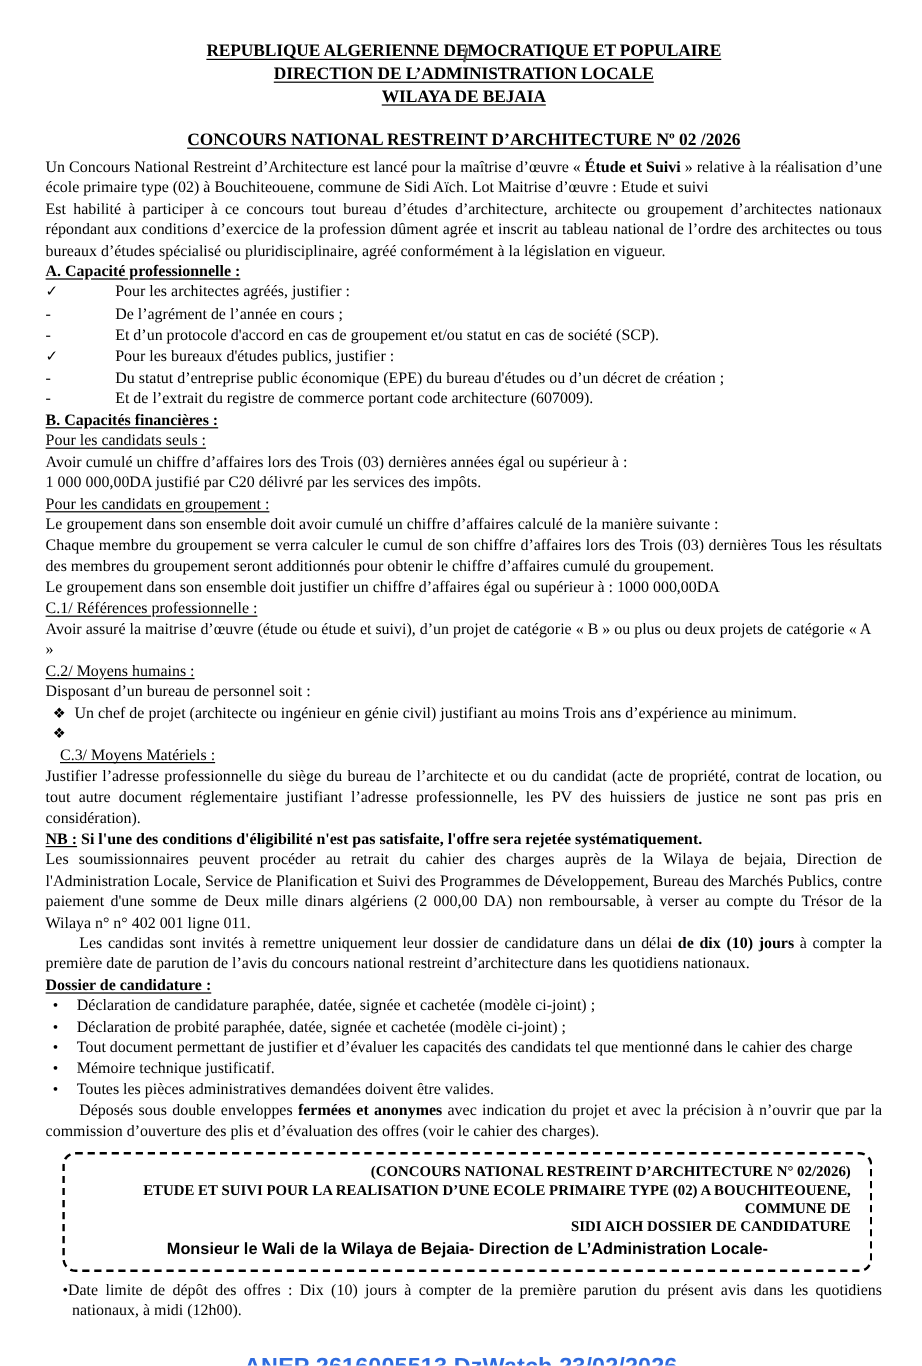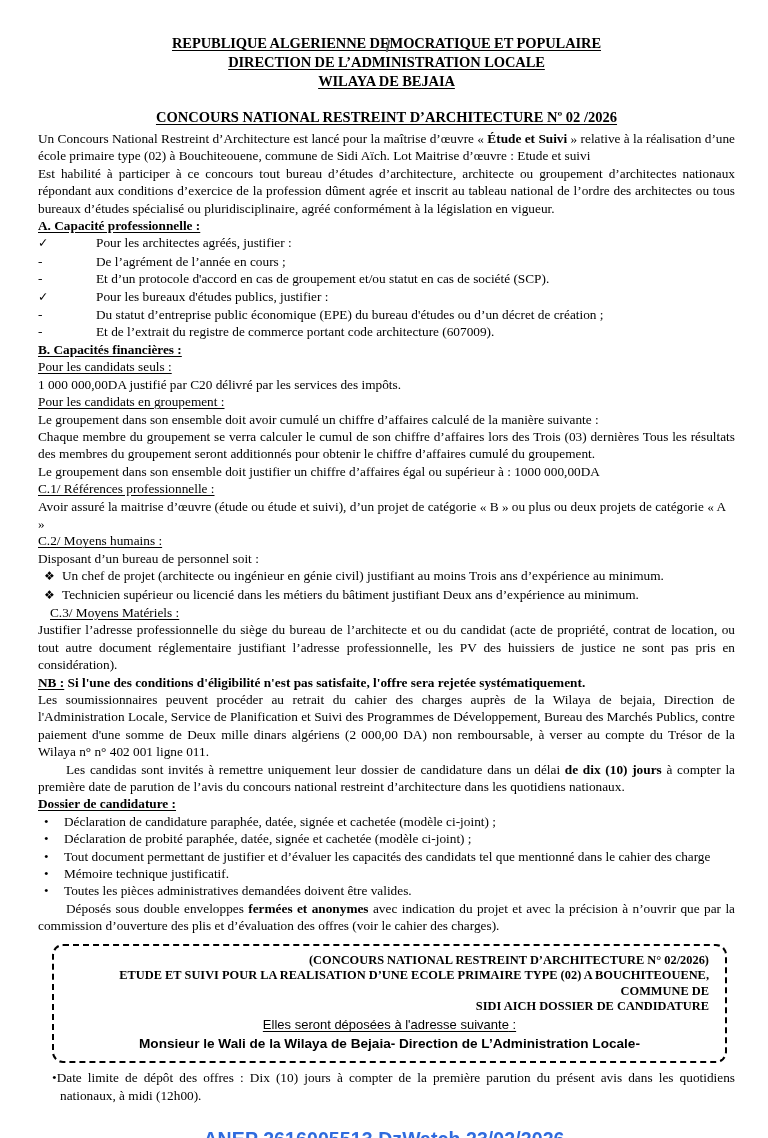--- a/index.html
+++ b/index.html
@@ -219,39 +219,39 @@
           <span>Du statut d’entreprise public économique (EPE) du bureau d'études ou d’un décret de création ;</span>
         </li>
       <li>
           <span class="mk dsh">-</span>
           <span>Et de l’extrait du registre de commerce portant code architecture (607009).</span>
         </li>
     </ul>
 
     <p class="sect-head"><span>B. Capacités financières :</span></p>
     <p class="sub-head"><span>Pour les candidats seuls :</span></p>
+    <p class="para nojust">Avoir cumulé un chiffre d’affaires lors des Trois (03) dernières années égal ou supérieur à :</p>
     <p class="para nojust">1 000 000,00DA justifié par C20 délivré par les services des impôts.</p>
     <p class="sub-head"><span>Pour les candidats en groupement :</span></p>
     <p class="para nojust">Le groupement dans son ensemble doit avoir cumulé un chiffre d’affaires calculé de la manière suivante :</p>
     <p class="para">Chaque membre du groupement se verra calculer le cumul de son chiffre d’affaires lors des Trois (03) dernières Tous les résultats des membres du groupement seront additionnés pour obtenir le chiffre d’affaires cumulé du groupement.</p>
     <p class="para nojust">Le groupement dans son ensemble doit justifier un chiffre d’affaires égal ou supérieur à : 1000 000,00DA</p>
 
     <p class="sub-head"><span>C.1/ Références professionnelle :</span></p>
     <p class="para nojust">Avoir assuré la maitrise d’œuvre (étude ou étude et suivi), d’un projet de catégorie « B » ou plus ou deux projets de catégorie « A »</p>
 
     <p class="sub-head"><span>C.2/ Moyens humains :</span></p>
     <p class="para nojust">Disposant d’un bureau de personnel soit :</p>
     <ul class="lst diamonds">
       <li>
           <span class="mk">❖</span>
           <span>Un chef de projet (architecte ou ingénieur en génie civil) justifiant au moins Trois ans d’expérience au minimum.</span>
         </li>
       <li>
           <span class="mk">❖</span>
-          <span>Technicien supérieur ou licencié dans les métiers du bâtiment justifiant Deux ans d’expérience au minimum.</span>
         </li>
     </ul>
 
     <p class="sub-head indent1"><span>C.3/ Moyens Matériels :</span></p>
     <p class="para">Justifier l’adresse professionnelle du siège du bureau de l’architecte et ou du candidat (acte de propriété, contrat de location, ou tout autre document réglementaire justifiant l’adresse professionnelle, les PV des huissiers de justice ne sont pas pris en considération).</p>
 
     <p class="para nojust"><b class="u">NB :</b><b> Si l'une des conditions d'éligibilité n'est pas satisfaite, l'offre sera rejetée systématiquement.</b></p>
 
     <p class="para">Les soumissionnaires peuvent procéder au retrait du cahier des charges auprès de la Wilaya de bejaia, Direction de l'Administration Locale, Service de Planification et Suivi des Programmes de Développement, Bureau des Marchés Publics, contre paiement d'une somme de Deux mille dinars algériens (2 000,00 DA) non remboursable, à verser au compte du Trésor de la Wilaya n° n° 402 001 ligne 011.</p>
 
@@ -280,21 +280,20 @@
           <span>Toutes les pièces administratives demandées doivent être valides.</span>
         </li>
     </ul>
 
     <p class="para ind"><span>Déposés sous double enveloppes </span><b>fermées et anonymes</b><span> avec indication du projet et avec la précision à n’ouvrir que par la commission d’ouverture des plis et d’évaluation des offres (voir le cahier des charges).</span></p>
 
     <div class="box">
       <div class="bserif">(CONCOURS NATIONAL RESTREINT D’ARCHITECTURE N° 02/2026)</div>
       <div class="bserif">ETUDE ET SUIVI POUR LA REALISATION D’UNE ECOLE PRIMAIRE TYPE (02) A BOUCHITEOUENE, COMMUNE DE</div>
       <div class="bserif">SIDI AICH DOSSIER DE CANDIDATURE</div>
-      <div class="bunder"><span>Elles seront déposées à l'adresse suivante</span><span> :</span></div>
       <div class="bsans">Monsieur le Wali de la Wilaya de Bejaia- Direction de L’Administration Locale-</div>
     </div>
 
     <div class="sp6"></div>
 
     <p class="tinybullet"><span>•</span><span>Date limite de dépôt des offres : Dix (10) jours à compter de la première parution du présent avis dans les quotidiens nationaux, à midi (12h00).</span></p>
 
   </div>
 
   <div class="footer" style="color: rgb(47, 107, 222);">

